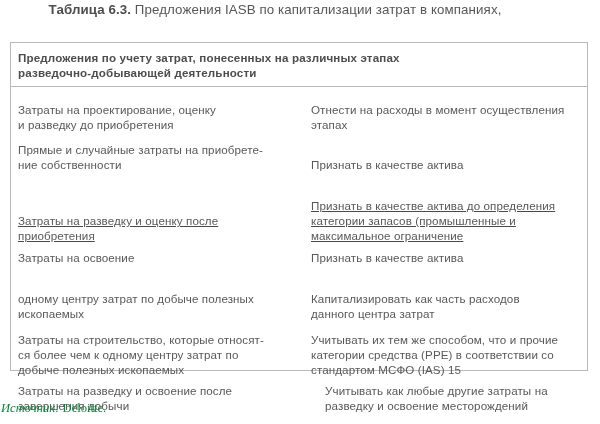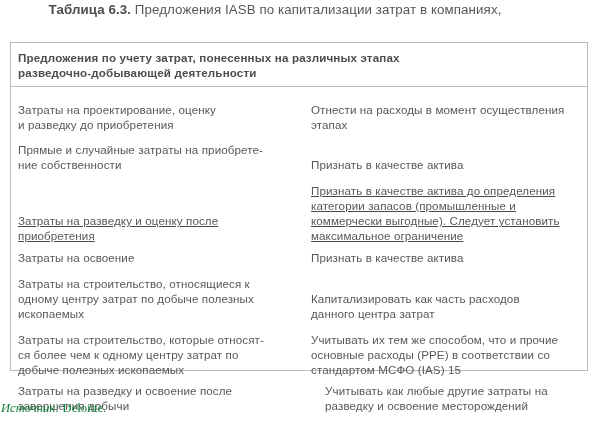--- a/index.html
+++ b/index.html
@@ -170,55 +170,53 @@
     </div>
 
     <div class="row row-2">
       <div class="cell cell-left">
         <p>Затраты на разведку и оценку после</p>
         <p>приобретения</p>
       </div>
       <div class="cell cell-right">
         <p>Признать в качестве актива до определения</p>
         <p>категории запасов (промышленные и</p>
-        <p>коммерчески выгодные). Следует установить</p>
         <p>максимальное ограничение</p>
       </div>
     </div>
 
     <div class="row row-3">
       <div class="cell cell-left">
         <p>Затраты на освоение</p>
       </div>
       <div class="cell cell-right">
         <p>Признать в качестве актива</p>
       </div>
     </div>
 
     <div class="row row-4">
       <div class="cell cell-left">
-        <p>Затраты на строительство, относящиеся к</p>
         <p>одному центру затрат по добыче полезных</p>
         <p>ископаемых</p>
       </div>
       <div class="cell cell-right">
         <p>Капитализировать как часть расходов</p>
         <p>данного центра затрат</p>
       </div>
     </div>
 
     <div class="row row-5">
       <div class="cell cell-left">
         <p>Затраты на строительство, которые относят-</p>
         <p>ся более чем к одному центру затрат по</p>
         <p>добыче полезных ископаемых</p>
       </div>
       <div class="cell cell-right">
         <p>Учитывать их тем же способом, что и прочие</p>
-        <p>основные расходы (PPE) в соответствии со</p>
+        <p>категории средства (PPE) в соответствии со</p>
         <p>стандартом МСФО (IAS) 15</p>
       </div>
     </div>
 
     <div class="row row-6">
       <div class="cell cell-left">
         <p>Затраты на разведку и освоение после</p>
         <p>завершения добычи</p>
       </div>
       <div class="cell cell-right">

